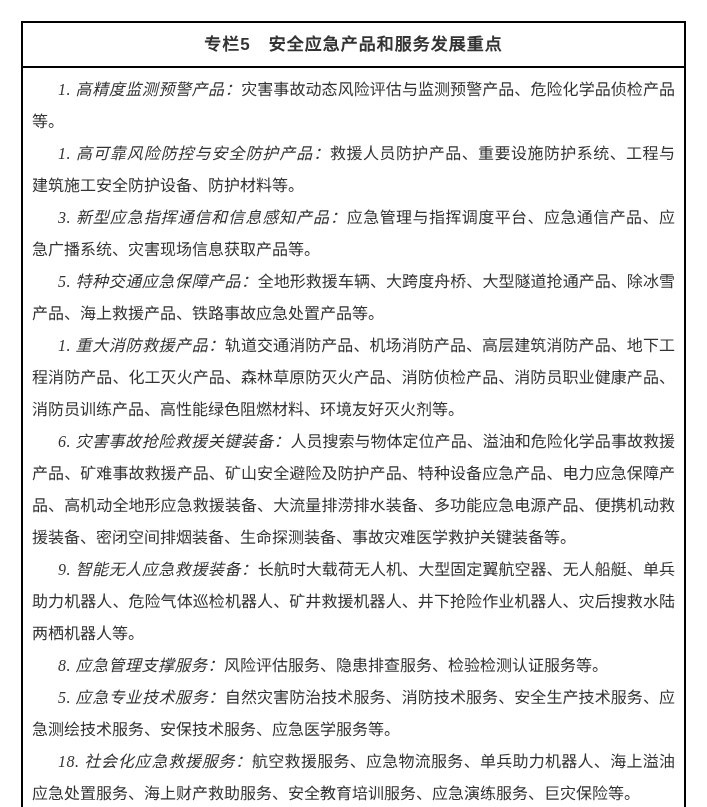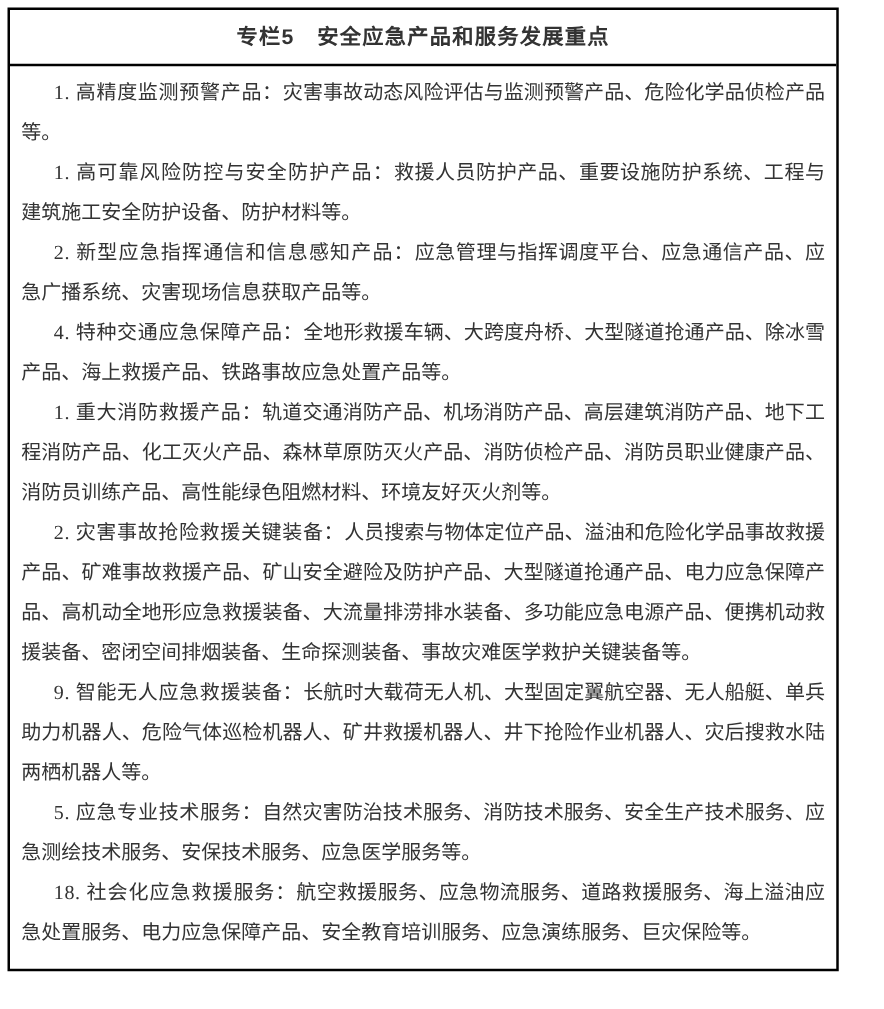--- a/index.html
+++ b/index.html
@@ -5,21 +5,21 @@
   html, body {
     margin: 0;
     padding: 0;
     background: #ffffff;
   }
   .page {
     width: 707px;
     height: 807px;
     background: #ffffff;
     box-sizing: border-box;
-    padding: 6px;
+    padding: 21px;
     font-family: "Liberation Serif", "DejaVu Serif", serif;
     color: #333333;
   }
   .box {
     box-sizing: border-box;
     width: 665px;
     min-height: 758px;
     border: 2px solid #000000;
     background: #ffffff;
   }
@@ -41,34 +41,36 @@
   }
   .item {
     margin: 0;
     font-size: 16px;
     line-height: 32px;
     text-indent: 26px;
     text-align: justify;
     color: #333333;
   }
   .lead {
+    font-style: italic;
     letter-spacing: 0.5px;
   }
 </style>
 </head>
 <body>
 
 <div class="page">
   <div class="box">
     <div class="box-title">专栏5　安全应急产品和服务发展重点</div>
     <div class="box-body">
       <p class="item"><span class="lead">1. 高精度监测预警产品：</span><span>灾害事故动态风险评估与监测预警产品、危险化学品侦检产品等。</span></p>
       <p class="item"><span class="lead">1. 高可靠风险防控与安全防护产品：</span><span>救援人员防护产品、重要设施防护系统、工程与建筑施工安全防护设备、防护材料等。</span></p>
-      <p class="item"><span class="lead">2. 新型应急指挥通信和信息感知产品：</span><span>应急管理与指挥调度平台、应急通信产品、应急广播系统、灾害现场信息获取产品等。</span></p>
-      <p class="item"><span class="lead">4. 特种交通应急保障产品：</span><span>全地形救援车辆、大跨度舟桥、大型隧道抢通产品、除冰雪产品、海上救援产品、铁路事故应急处置产品等。</span></p>
+      <p class="item"><span class="lead">3. 新型应急指挥通信和信息感知产品：</span><span>应急管理与指挥调度平台、应急通信产品、应急广播系统、灾害现场信息获取产品等。</span></p>
+      <p class="item"><span class="lead">5. 特种交通应急保障产品：</span><span>全地形救援车辆、大跨度舟桥、大型隧道抢通产品、除冰雪产品、海上救援产品、铁路事故应急处置产品等。</span></p>
       <p class="item"><span class="lead">1. 重大消防救援产品：</span><span>轨道交通消防产品、机场消防产品、高层建筑消防产品、地下工程消防产品、化工灭火产品、森林草原防灭火产品、消防侦检产品、消防员职业健康产品、消防员训练产品、高性能绿色阻燃材料、环境友好灭火剂等。</span></p>
-      <p class="item"><span class="lead">2. 灾害事故抢险救援关键装备：</span><span>人员搜索与物体定位产品、溢油和危险化学品事故救援产品、矿难事故救援产品、矿山安全避险及防护产品、大型隧道抢通产品、电力应急保障产品、高机动全地形应急救援装备、大流量排涝排水装备、多功能应急电源产品、便携机动救援装备、密闭空间排烟装备、生命探测装备、事故灾难医学救护关键装备等。</span></p>
+      <p class="item"><span class="lead">6. 灾害事故抢险救援关键装备：</span><span>人员搜索与物体定位产品、溢油和危险化学品事故救援产品、矿难事故救援产品、矿山安全避险及防护产品、特种设备应急产品、电力应急保障产品、高机动全地形应急救援装备、大流量排涝排水装备、多功能应急电源产品、便携机动救援装备、密闭空间排烟装备、生命探测装备、事故灾难医学救护关键装备等。</span></p>
       <p class="item"><span class="lead">9. 智能无人应急救援装备：</span><span>长航时大载荷无人机、大型固定翼航空器、无人船艇、单兵助力机器人、危险气体巡检机器人、矿井救援机器人、井下抢险作业机器人、灾后搜救水陆两栖机器人等。</span></p>
+      <p class="item"><span class="lead">8. 应急管理支撑服务：</span><span>风险评估服务、隐患排查服务、检验检测认证服务等。</span></p>
       <p class="item"><span class="lead">5. 应急专业技术服务：</span><span>自然灾害防治技术服务、消防技术服务、安全生产技术服务、应急测绘技术服务、安保技术服务、应急医学服务等。</span></p>
-      <p class="item"><span class="lead">18. 社会化应急救援服务：</span><span>航空救援服务、应急物流服务、道路救援服务、海上溢油应急处置服务、电力应急保障产品、安全教育培训服务、应急演练服务、巨灾保险等。</span></p>
+      <p class="item"><span class="lead">18. 社会化应急救援服务：</span><span>航空救援服务、应急物流服务、单兵助力机器人、海上溢油应急处置服务、海上财产救助服务、安全教育培训服务、应急演练服务、巨灾保险等。</span></p>
     </div>
   </div>
 </div>
 
 </body></html>

